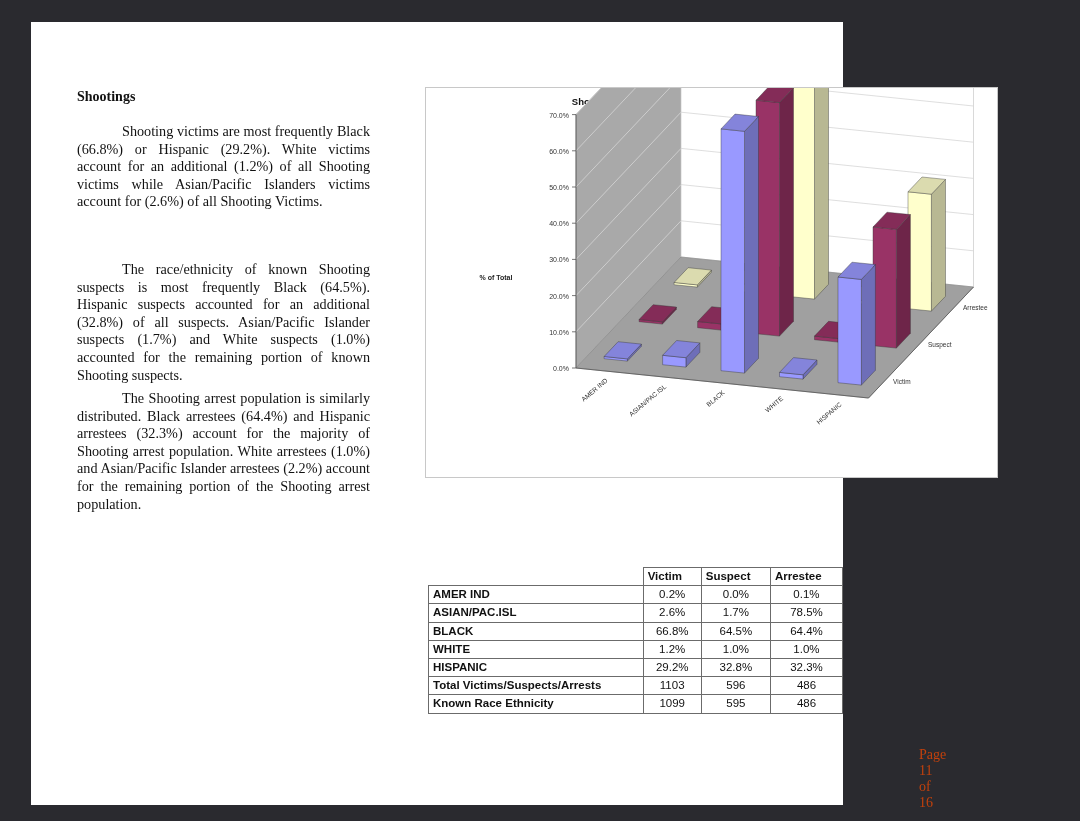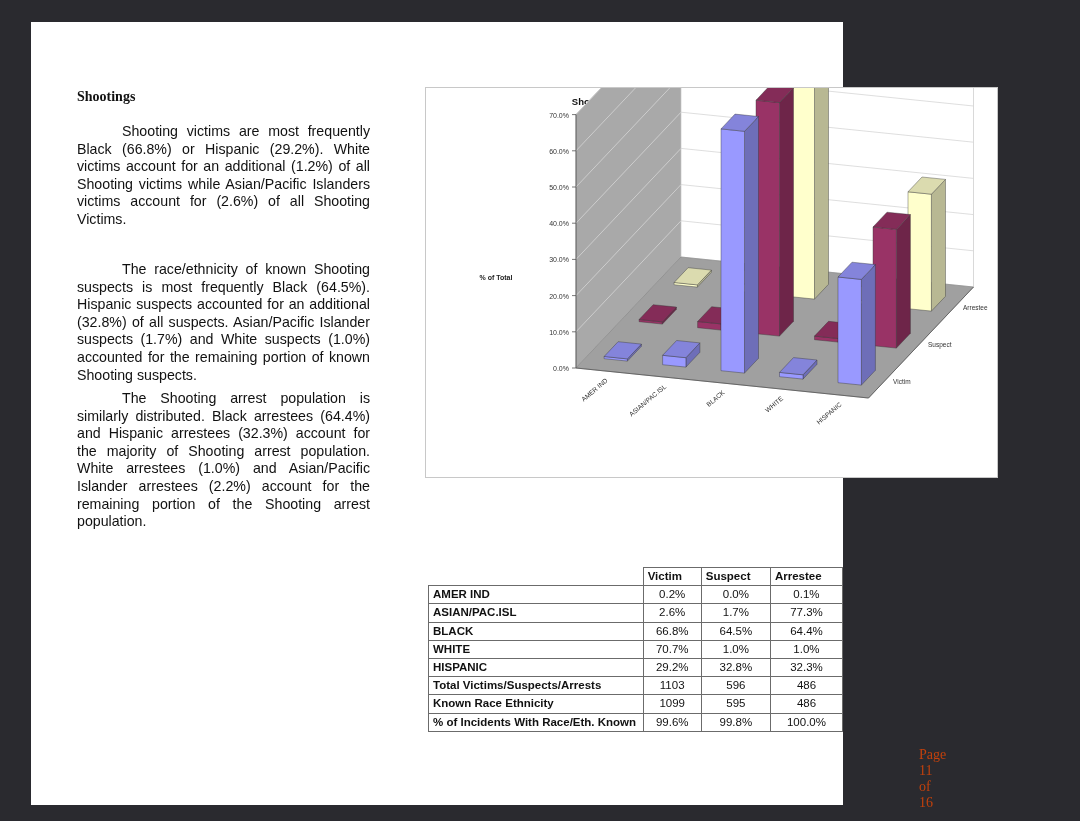--- a/index.html
+++ b/index.html
@@ -1,19 +1,19 @@
 <!DOCTYPE html>
 <html><head>
 <meta charset="utf-8">
 <style>
   html,body{margin:0;padding:0;}
   body{width:1080px;height:821px;background:#2a2a2f;position:relative;overflow:hidden;font-family:"Liberation Serif",serif;}
   .page{position:absolute;left:31px;top:22px;width:812px;height:783px;background:#ffffff;}
   .section-title{position:absolute;left:46px;top:67px;font-family:"Liberation Serif",serif;font-weight:bold;font-size:14px;color:#111;}
-  .para{position:absolute;left:46px;width:293px;font-family:Liberation Sans, sans-serif;font-size:14.2px;line-height:17.6px;color:#111;text-align:justify;text-indent:45px;margin:0;}
+  .para{position:absolute;left:46px;width:293px;font-family:Liberation Serif, serif;font-size:14.2px;line-height:17.6px;color:#111;text-align:justify;text-indent:45px;margin:0;}
   .p1{top:101px;}
   .p2{top:226px;margin-top:13px;}
   .p3{top:368px;}
   .chart-box{position:absolute;left:394px;top:65px;width:571px;height:389px;border:1px solid #c8c8c8;background:#fff;}
   .chart-box svg{position:absolute;left:0;top:0;}
   .table-title{position:absolute;left:405px;top:511px;font-family:"Liberation Sans",sans-serif;font-weight:bold;font-size:12.5px;color:#111;}
   .table-title small{font-size:9.5px;}
   table.data{position:absolute;left:397px;top:545px;border-collapse:collapse;font-family:"Liberation Sans",sans-serif;font-size:11.5px;color:#111;}
   table.data td,table.data th{border:1px solid #6b6b6b;height:17.2px;padding:0 4px;line-height:17px;}
   table.data th{font-weight:bold;text-align:left;}
@@ -137,31 +137,31 @@
       <tr>
         <td class="label">AMER IND</td>
         <td class="num">0.2%</td>
         <td class="num">0.0%</td>
         <td class="num">0.1%</td>
       </tr>
       <tr>
         <td class="label">ASIAN/PAC.ISL</td>
         <td class="num">2.6%</td>
         <td class="num">1.7%</td>
-        <td class="num">77.3%</td>
+        <td class="num">78.5%</td>
       </tr>
       <tr>
         <td class="label">BLACK</td>
         <td class="num">66.8%</td>
         <td class="num">64.5%</td>
         <td class="num">64.4%</td>
       </tr>
       <tr>
         <td class="label">WHITE</td>
-        <td class="num">70.7%</td>
+        <td class="num">1.2%</td>
         <td class="num">1.0%</td>
         <td class="num">1.0%</td>
       </tr>
       <tr>
         <td class="label">HISPANIC</td>
         <td class="num">29.2%</td>
         <td class="num">32.8%</td>
         <td class="num">32.3%</td>
       </tr>
       <tr>
@@ -169,23 +169,17 @@
         <td class="num">1103</td>
         <td class="num">596</td>
         <td class="num">486</td>
       </tr>
       <tr>
         <td class="label">Known Race Ethnicity</td>
         <td class="num">1099</td>
         <td class="num">595</td>
         <td class="num">486</td>
       </tr>
-      <tr>
-        <td class="label">% of Incidents With Race/Eth. Known</td>
-        <td class="num">99.6%</td>
-        <td class="num">99.8%</td>
-        <td class="num">100.0%</td>
-      </tr>
     </tbody>
   </table>
 
   <div class="page-num">Page 11 of 16</div>
 </div>
 
 </body></html>

